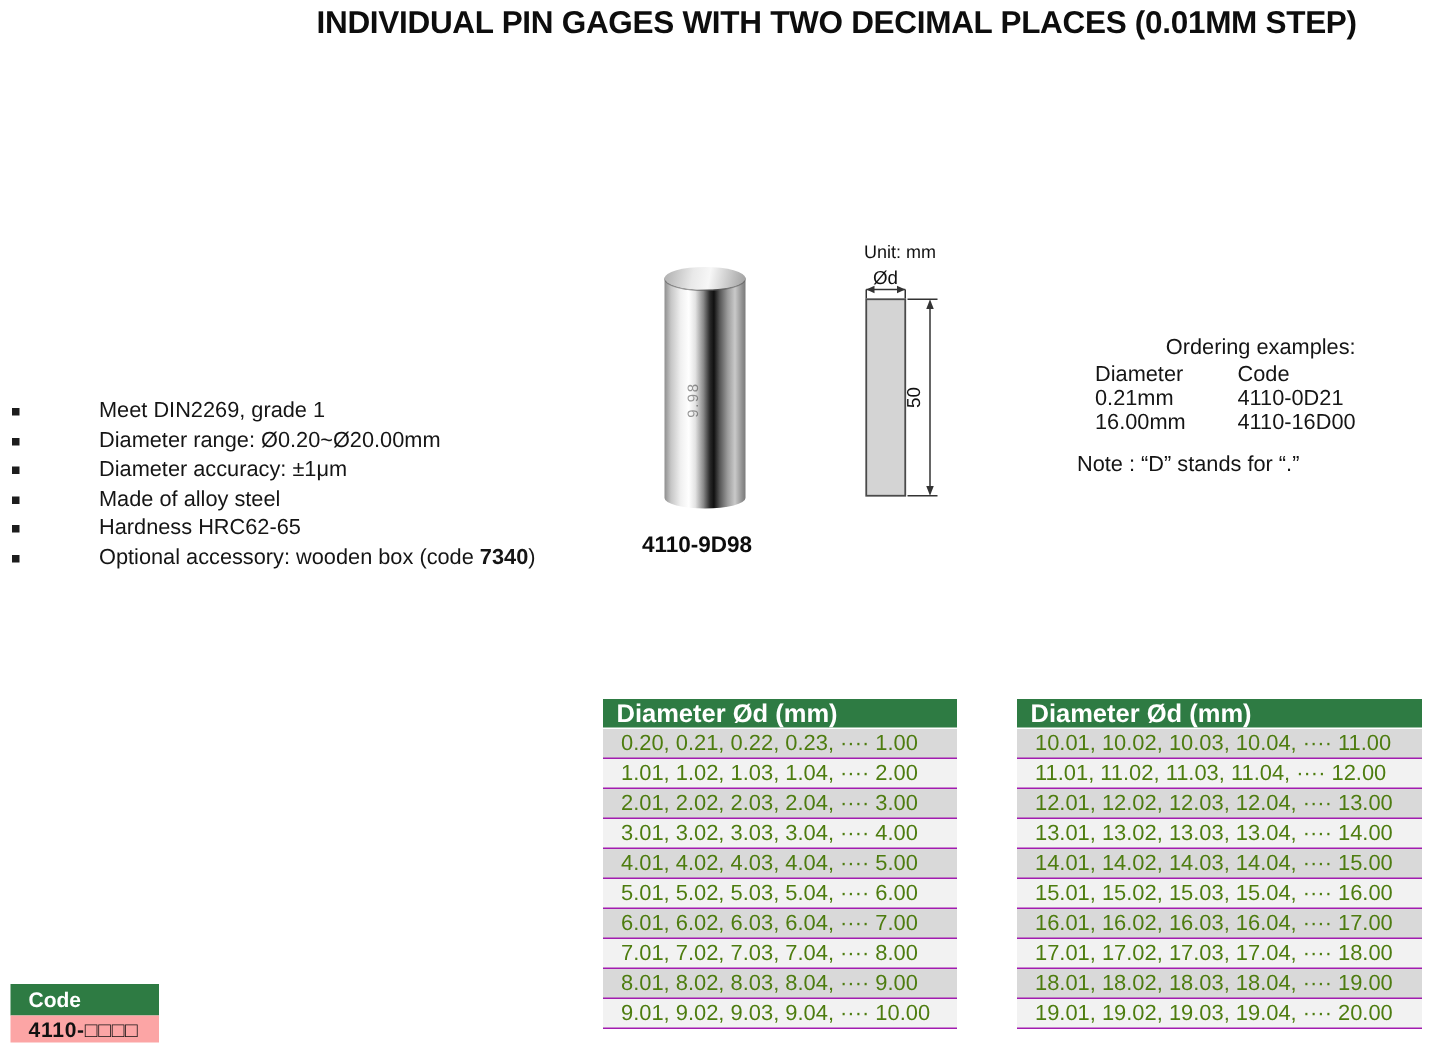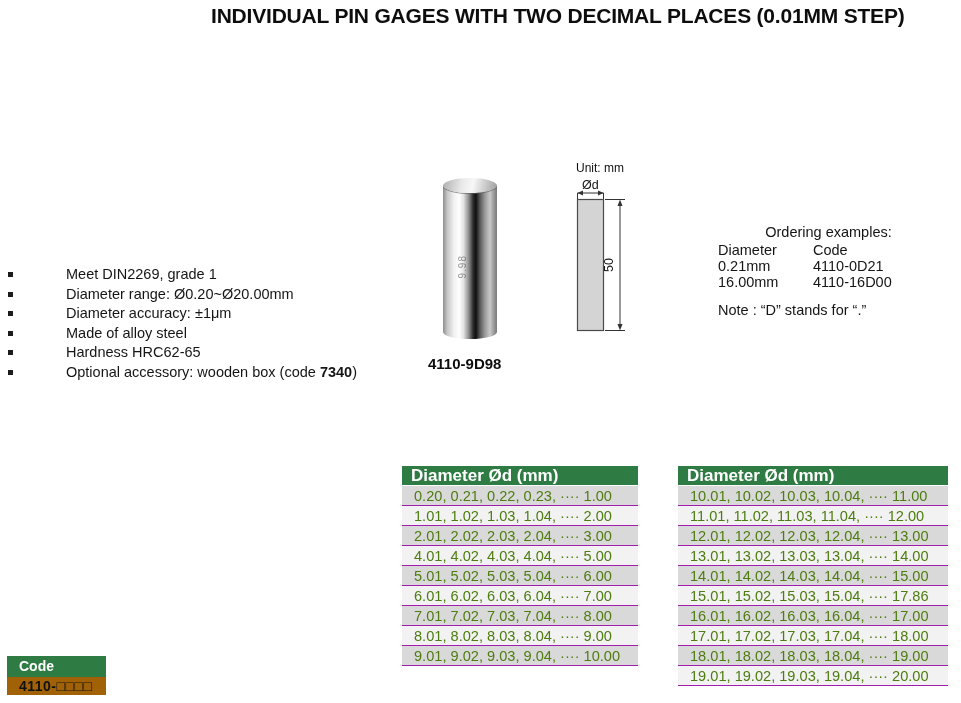--- a/index.html
+++ b/index.html
@@ -34,26 +34,26 @@
     font-size:10px; color:rgba(70,70,70,.55); letter-spacing:1px; z-index:3;
   }
   .model { position:absolute; left:428px; top:355px; font-size:15px; font-weight:bold; color:#0d0d0d; white-space:nowrap; }
   
   .diagram { position:absolute; left:561px; top:155px; }
   .diagram text { font-family:"Liberation Sans", sans-serif; fill:#111; }
   
   .ordering { position:absolute; left:718px; top:224px; font-size:14.5px; line-height:16px; color:#151515; }
   .ord-head { font-weight:normal; margin-bottom:2px;text-align:right; }
   .ord-row { display:flex; }
-  .ord-row .c1 { width:95px; flex:0 0 auto; }
+  .ord-row .c1 { width:95px; flex:0 0 auto;margin-left:12px; }
   .ord-note { margin-top:12px; }
   
   .codebox { position:absolute; left:7px; top:656px; width:99px; }
   .cb-head { background:var(--green); color:#fff; font-weight:bold; font-size:14px; height:21px; line-height:21px; padding-left:12px; }
-  .cb-val { background:#a16207; color:#111; font-weight:bold; font-size:14px; height:18px; line-height:18px; padding-left:12px; letter-spacing:0.5px; }
+  .cb-val { background:#fca5a5; color:#111; font-weight:bold; font-size:14px; height:18px; line-height:18px; padding-left:12px; letter-spacing:0.5px; }
   
   .dtable { position:absolute; top:466px; }
   .t1 { left:402px; width:236px; }
   .t2 { left:678px; width:270px; }
   .th { background:var(--green); color:#fff; font-weight:bold; font-size:17px; height:20px; line-height:20px; padding-left:9px; border-bottom:1px solid #fff; }
   .tr { height:20px; line-height:20px; font-size:14.6px; color:#4d7c0f; padding-left:12px; border-bottom:1px solid #a21caf; white-space:nowrap; }
   .tbody .tr:nth-child(odd) { background:#d9d9d9; }
   .tbody .tr:nth-child(even) { background:#f2f2f2; }
 </style>
 </head>
@@ -143,38 +143,39 @@
     <div class="cb-head">Code</div>
     <div class="cb-val">4110-□□□□</div>
   </div>
 
   <div class="dtable t1">
     <div class="th">Diameter Ød (mm)</div>
     <div class="tbody">
       <div class="tr">0.20, 0.21, 0.22, 0.23, ···· 1.00</div>
       <div class="tr">1.01, 1.02, 1.03, 1.04, ···· 2.00</div>
       <div class="tr">2.01, 2.02, 2.03, 2.04, ···· 3.00</div>
+      <div class="tr">3.01, 3.02, 3.03, 3.04, ···· 4.00</div>
       <div class="tr">4.01, 4.02, 4.03, 4.04, ···· 5.00</div>
       <div class="tr">5.01, 5.02, 5.03, 5.04, ···· 6.00</div>
       <div class="tr">6.01, 6.02, 6.03, 6.04, ···· 7.00</div>
       <div class="tr">7.01, 7.02, 7.03, 7.04, ···· 8.00</div>
       <div class="tr">8.01, 8.02, 8.03, 8.04, ···· 9.00</div>
       <div class="tr">9.01, 9.02, 9.03, 9.04, ···· 10.00</div>
     </div>
   </div>
 
   <div class="dtable t2">
     <div class="th">Diameter Ød (mm)</div>
     <div class="tbody">
       <div class="tr">10.01, 10.02, 10.03, 10.04, ···· 11.00</div>
       <div class="tr">11.01, 11.02, 11.03, 11.04, ···· 12.00</div>
       <div class="tr">12.01, 12.02, 12.03, 12.04, ···· 13.00</div>
       <div class="tr">13.01, 13.02, 13.03, 13.04, ···· 14.00</div>
       <div class="tr">14.01, 14.02, 14.03, 14.04, ···· 15.00</div>
-      <div class="tr">15.01, 15.02, 15.03, 15.04, ···· 17.86</div>
+      <div class="tr">15.01, 15.02, 15.03, 15.04, ···· 16.00</div>
       <div class="tr">16.01, 16.02, 16.03, 16.04, ···· 17.00</div>
       <div class="tr">17.01, 17.02, 17.03, 17.04, ···· 18.00</div>
       <div class="tr">18.01, 18.02, 18.03, 18.04, ···· 19.00</div>
       <div class="tr">19.01, 19.02, 19.03, 19.04, ···· 20.00</div>
     </div>
   </div>
 
 </div>
 
 </body></html>

